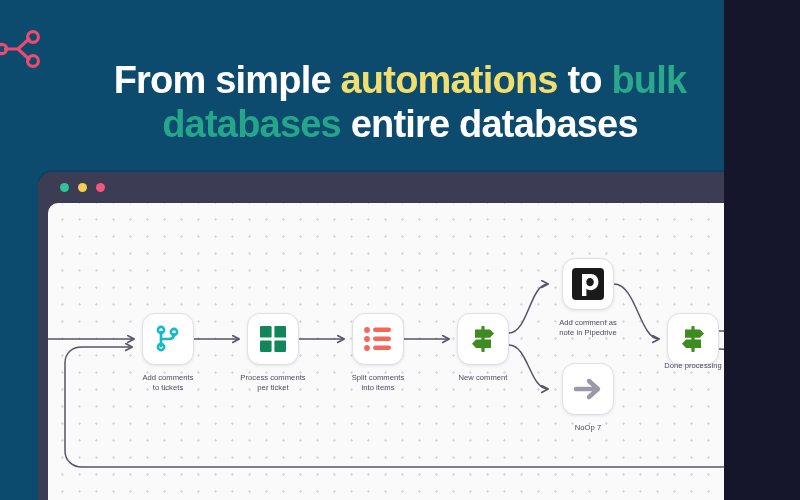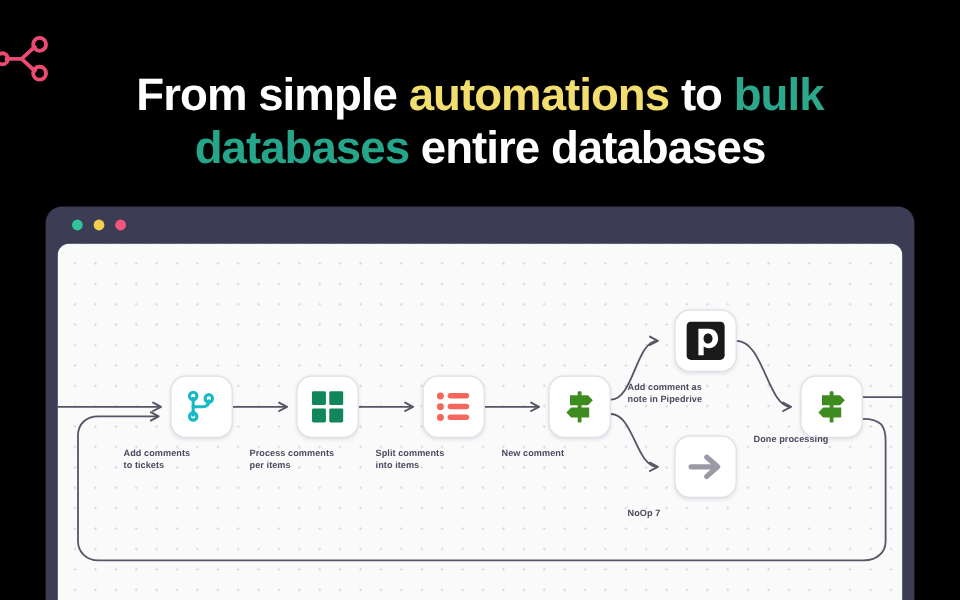--- a/index.html
+++ b/index.html
@@ -3,21 +3,21 @@
 <meta charset="utf-8">
 <title>n8n automation hero</title>
 <style>
   html,body{margin:0;padding:0;}
   body{
     width:800px;height:500px;overflow:hidden;
     background:#15162B;
     font-family:"Liberation Sans",sans-serif;
     -webkit-font-smoothing:antialiased;
   }
-  #stage{position:relative;width:800px;height:500px;background:#000000;overflow:hidden;}
+  #stage{position:relative;width:724px;height:500px;background:#0c4a6e;overflow:hidden;}
 
   
   .logo{position:absolute;left:-6px;top:26px;width:56px;height:46px;}
 
   
   .headline{
     position:absolute;left:0;top:58px;width:800px;
     text-align:center;
     font-size:38px;line-height:44px;font-weight:bold;
     letter-spacing:-0.8px;
@@ -58,23 +58,23 @@
     position:absolute;width:52px;height:52px;
     background:#FFFFFF;
     border:1px solid #DFDFE6;
     border-radius:13px;
     box-shadow:0 1px 3px rgba(40,40,70,.10);
     display:flex;align-items:center;justify-content:center;
     box-sizing:border-box;
   }
   .node-label{
     position:absolute;
-    text-align:left;
+    text-align:center;
     font-size:7.6px;line-height:10px;
-    font-weight:bold;
+    font-weight:normal;
     color:#4A4A60;
     letter-spacing:0.05px;
     white-space:pre-line;
   }
   .nl-w{width:130px;}
   svg{display:block;}
 </style>
 </head>
 <body>
 
@@ -156,21 +156,21 @@
       <span>
         <svg width="28" height="28" viewBox="0 0 28 28">
           <rect x="1" y="1" width="11.6" height="11.6" rx="1.2" fill="#11865B"></rect>
           <rect x="15.4" y="1" width="11.6" height="11.6" rx="1.2" fill="#11865B"></rect>
           <rect x="1" y="15.4" width="11.6" height="11.6" rx="1.2" fill="#11865B"></rect>
           <rect x="15.4" y="15.4" width="11.6" height="11.6" rx="1.2" fill="#11865B"></rect>
         </svg>
       </span>
     </div>
     <div class="node-label nl-w" style="left:160px;top:170px;">Process comments
-per items</div>
+per ticket</div>
 
     <div class="node" style="left:304px;top:110px;">
       <span>
         <svg width="28" height="26" viewBox="0 0 28 26">
           <g fill="#F4675A">
             <circle cx="3" cy="4" r="2.9"></circle>
             <circle cx="3" cy="13" r="2.9"></circle>
             <circle cx="3" cy="22" r="2.9"></circle>
             <rect x="9" y="1.4" width="18" height="4.6" rx="2.3"></rect>
             <rect x="9" y="10.4" width="18" height="4.6" rx="2.3"></rect>

